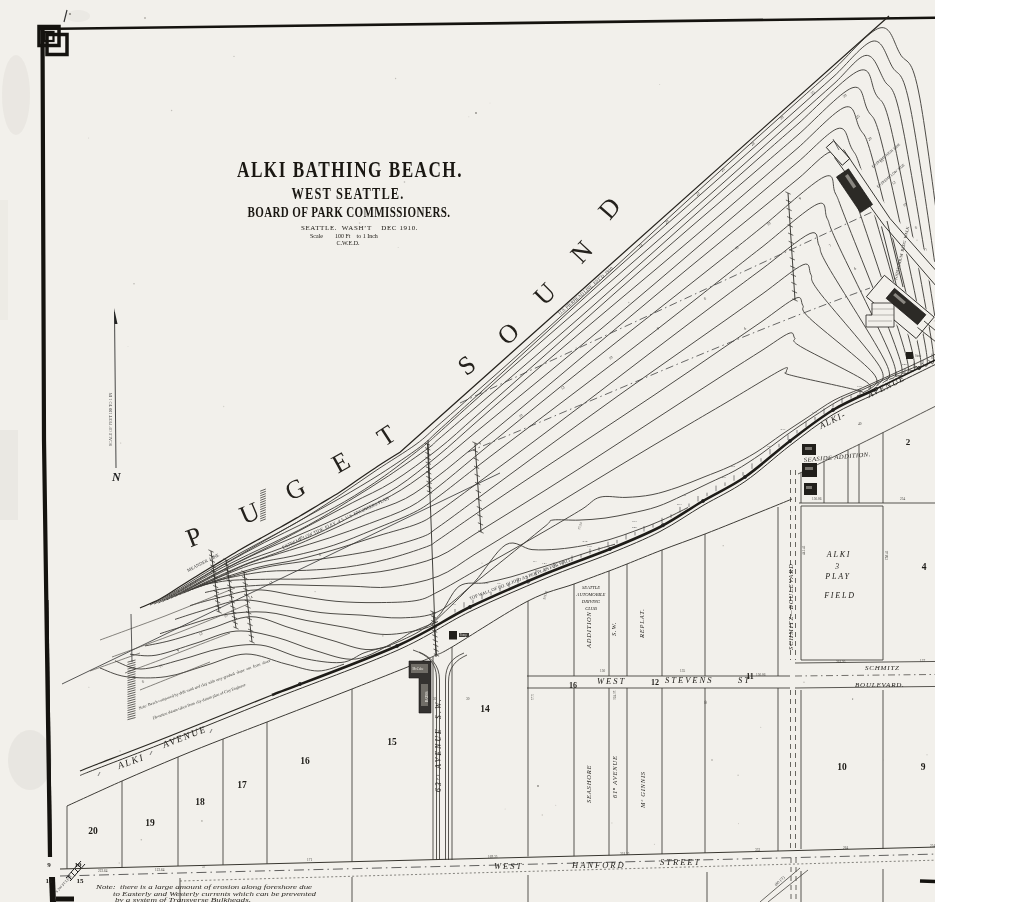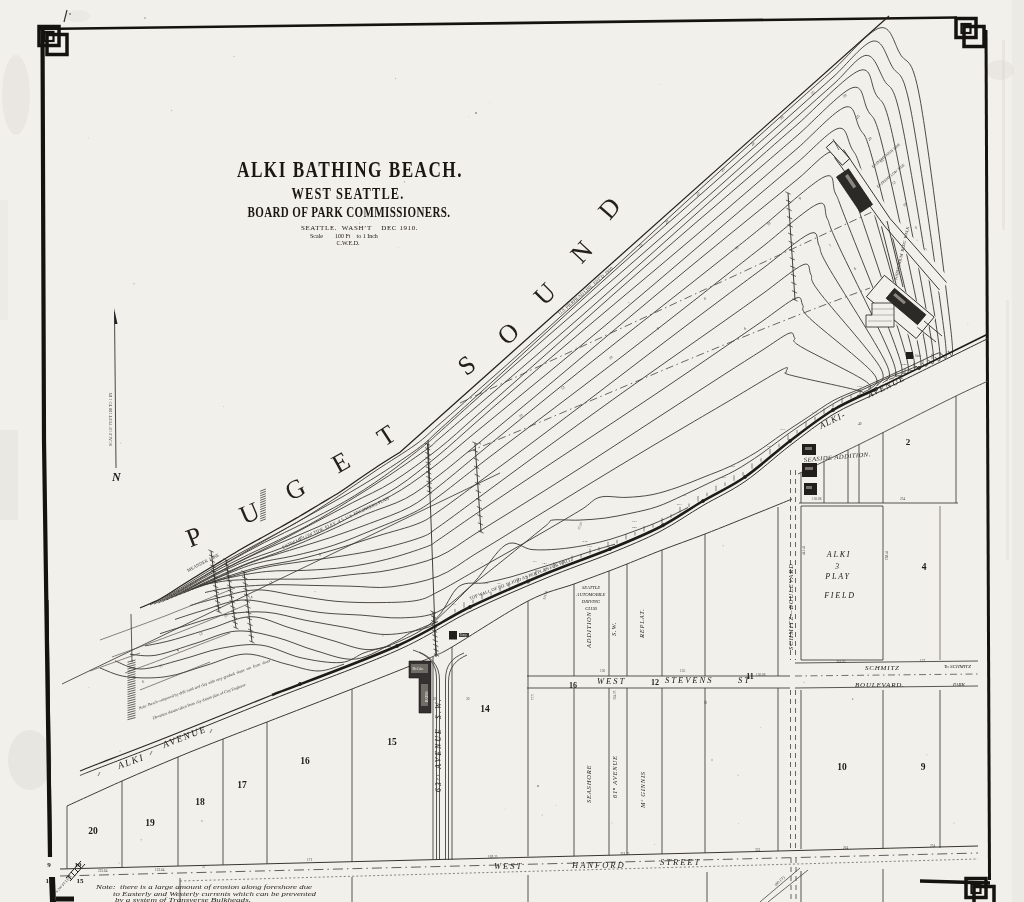--- a/index.html
+++ b/index.html
@@ -1,14 +1,14 @@
 <!DOCTYPE html>
 <html><head><meta charset="utf-8"><style>
 html,body{margin:0;padding:0;}
-#map{position:relative;width:1024px;height:902px;overflow:hidden;background:#14b8a6;font-family:"Liberation Serif",serif;}
+#map{position:relative;width:935px;height:902px;overflow:hidden;background:#14b8a6;font-family:"Liberation Serif",serif;}
 </style></head><body>
 
 <div id="map">
 <svg width="1024" height="902" viewBox="0 0 1024 902" font-family="Liberation Serif,serif">
 
 <rect x="0" y="0" width="1024" height="902" fill="#f2f0eb"></rect>
 
 <g fill="#dedbd4">
         <rect x="1012" y="0" width="12" height="902" fill="#eceae4"></rect>
         <rect x="1002" y="40" width="3" height="190" opacity="0.5"></rect>

